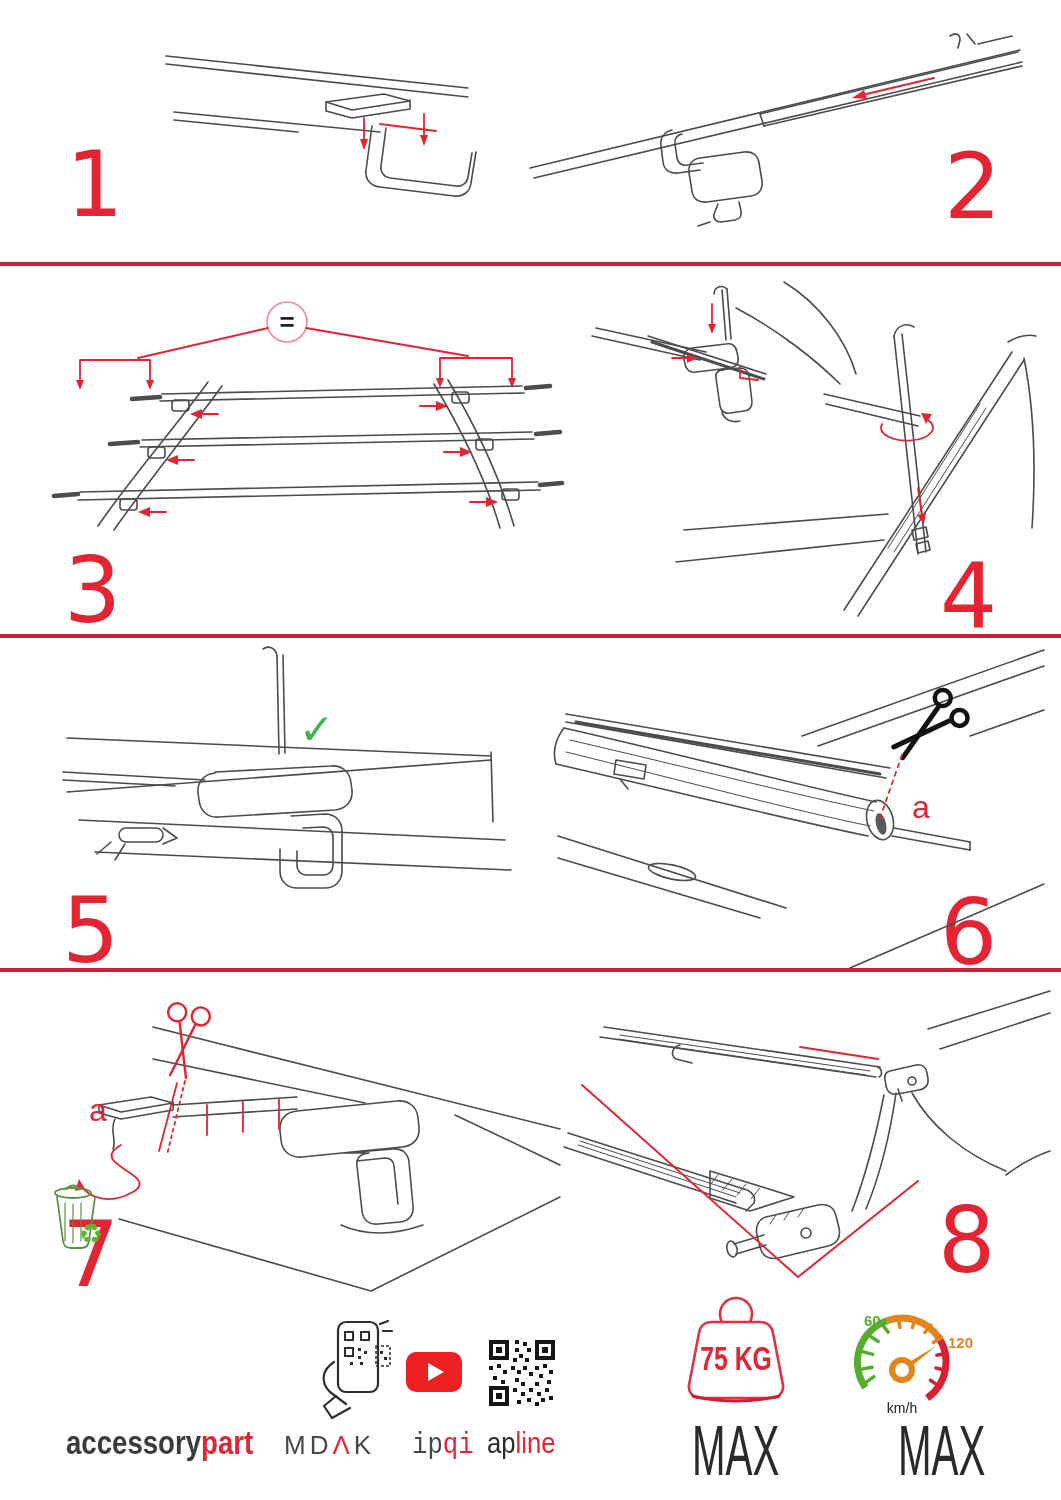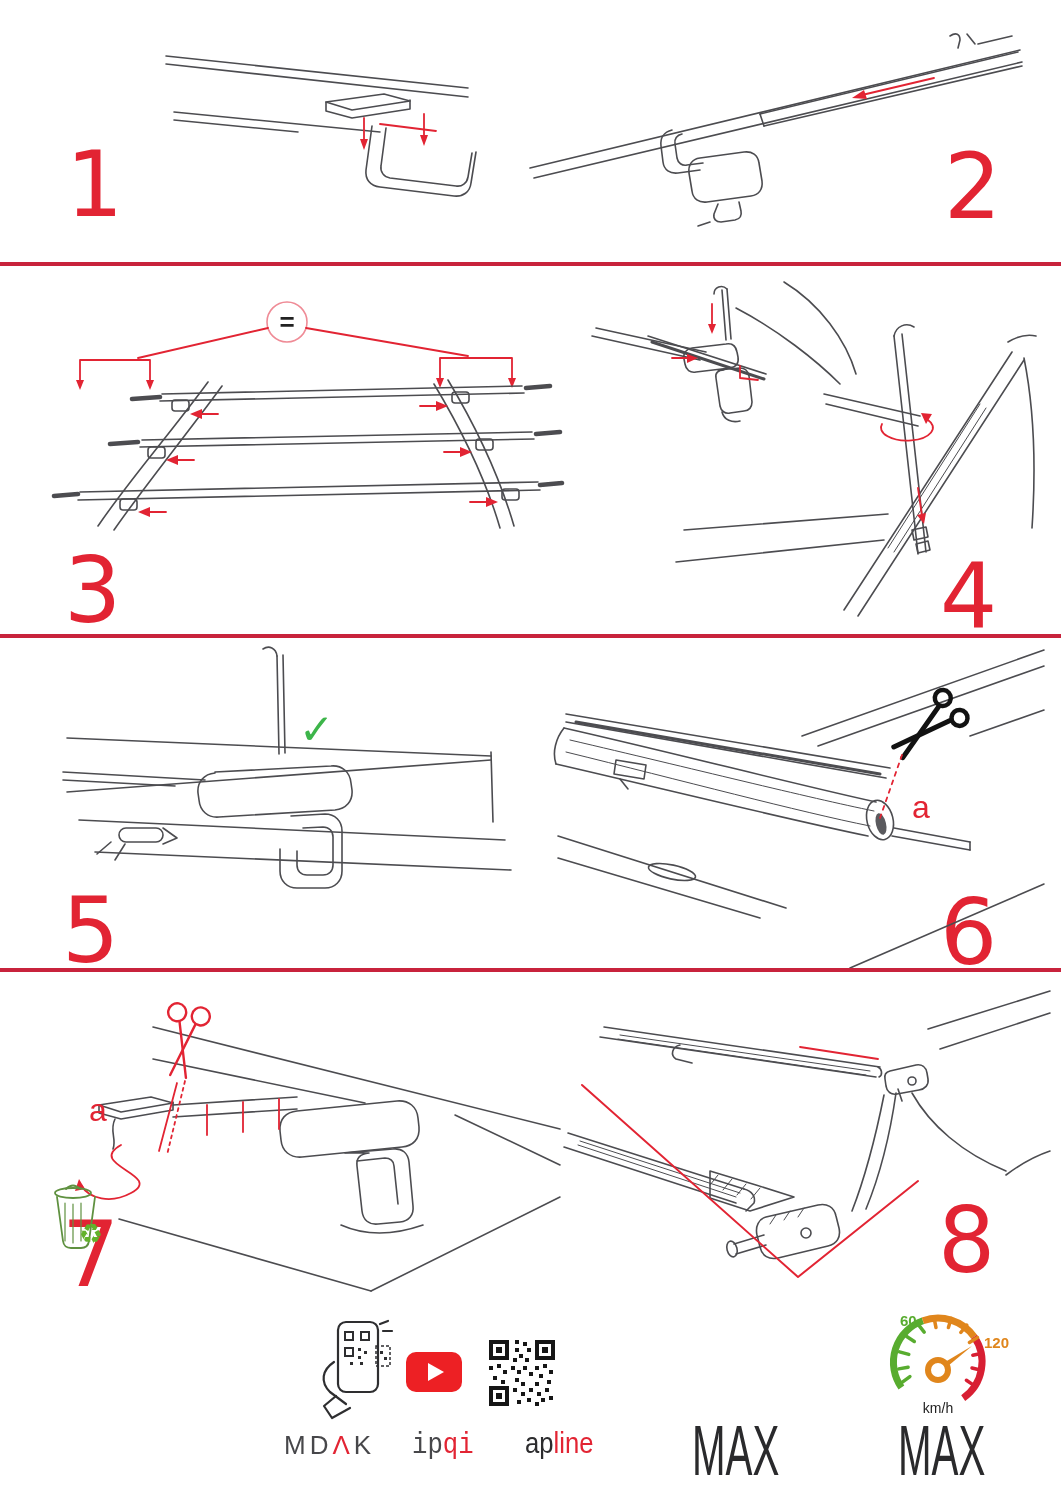--- a/index.html
+++ b/index.html
@@ -44,21 +44,21 @@
   .brand-title .cond{transform:scale(0.80,1.28);}
   .brand-sub{position:absolute;left:66px;top:1424px;font-size:30px;font-weight:bold;white-space:nowrap;}
   .brand-sub .cond{transform:scale(0.92,1.12);}
   .brand-black{color:#3b3b3d;}
   .brand-red{color:var(--accent);}
   .mdak{position:absolute;left:284px;top:1430px;font-size:26px;font-weight:normal;
         color:#47474a;letter-spacing:4px;white-space:nowrap;}
   .mdak .acc{color:var(--accent);}
   .ipqi{position:absolute;left:412px;top:1428px;font-size:27px;color:#47474a;white-space:nowrap;font-family:Liberation Mono, monospace;}
   .ipqi .cond{transform:scale(0.95,1.12);}
-  .apline{position:absolute;left:487px;top:1426px;font-size:27px;color:#2c2c2e;white-space:nowrap;margin-left:38px;}
+  .apline{position:absolute;left:487px;top:1426px;font-size:27px;color:#2c2c2e;white-space:nowrap;}
   .apline .cond{transform:scale(0.95,1.12);}
   .red-part{color:var(--accent);}
   .max{
     position:absolute;width:140px;top:1410px;text-align:center;font-size:56px;
     color:#2a2a2c;font-weight:400;
   }
   .max .cond{transform-origin:50% 0;transform:scale(0.72,1.25);}
   .wtext{fill:var(--accent);font-weight:bold;font-size:26px;font-family:"Liberation Sans",sans-serif;text-anchor:middle;}
   .sp-lab{font-family:"Liberation Sans",sans-serif;font-weight:bold;font-size:15px;}
   .kmh{fill:#222;font-size:14px;font-family:"Liberation Sans",sans-serif;text-anchor:middle;}
@@ -329,20 +329,23 @@
       <path class="s" d="M206,232 l52,-12 c9,-2 16,2 18,11 l3,12 c2,9 -2,16 -11,18 l-50,12 c-9,2 -16,-2 -18,-11 l-3,-12 c-2,-9 2,-16 9,-18 z"></path>
       <path class="s thin" d="M216,230 l-6,9 M230,226 l-6,9 M244,223 l-6,9"></path>
       <path class="s" d="M204,250 l-30,9"></path>
         <path class="s" d="M206,260 l-30,9"></path>
       <ellipse class="s" cx="172" cy="264" rx="5" ry="8" transform="rotate(-15 172 264)"></ellipse>
       <circle class="s" cx="246" cy="248" r="5"></circle>
       <path class="r" style="stroke-width:2" d="M22,100 L238,292 L358,196"></path>
     </svg>
   </div>
 
+  <div class="brand-sub">
+    <span class="cond"><span class="brand-black">accessory</span><span class="brand-red">part</span></span>
+  </div>
 
   <div class="sketch" style="left:310px;top:1320px">
     <svg width="86" height="102" viewBox="0 0 86 102">
       <rect class="ph" x="28" y="2" width="40" height="70" rx="8" fill="#fff"></rect>
       <g fill="#2e2e30">
         <rect x="35" y="12" width="8" height="8" fill="none" stroke="#2e2e30" stroke-width="2"></rect>
         <rect x="51" y="12" width="8" height="8" fill="none" stroke="#2e2e30" stroke-width="2"></rect>
         <rect x="35" y="28" width="8" height="8" fill="none" stroke="#2e2e30" stroke-width="2"></rect>
         <rect x="48" y="28" width="3" height="3"></rect>
           <rect x="54" y="31" width="3" height="3"></rect>
@@ -414,25 +417,35 @@
           <rect x="38" y="58" width="4" height="4"></rect>
         <rect x="46" y="62" width="4" height="4"></rect>
           <rect x="52" y="58" width="4" height="4"></rect>
       </g>
     </svg>
   </div>
   <div class="apline">
     <span class="cond"><span>ap</span><span class="red-part">line</span></span>
   </div>
 
+  <div class="sketch" style="left:666px;top:1292px">
+    <svg width="140" height="122" viewBox="0 0 140 122">
+      <circle cx="70" cy="22" r="16" fill="none" stroke="#e23044" stroke-width="2.6"></circle>
+      <path d="M46,30 h48 c7,0 12,4 13,11 l10,52 c1,7 -4,13 -11,13 H34 c-7,0 -12,-6 -11,-13 l10,-52 c1,-7 6,-11 13,-11 z" fill="#fff" stroke="#e23044" stroke-width="2.6"></path>
+      <path d="M26,104 q44,10 88,0" fill="none" stroke="#cf1f34" stroke-width="3"></path>
+      <g transform="translate(70,78) scale(0.95,1.25)">
+        <text class="wtext" x="0" y="0">75 KG</text>
+      </g>
+    </svg>
+  </div>
   <div class="max" style="left:666px">
     <span class="cond">MAX</span>
   </div>
 
-  <div class="sketch" style="left:872px;top:1296px">
+  <div class="sketch" style="left:836px;top:1296px">
     <svg width="142" height="122" viewBox="0 0 142 122">
       <path d="M29.4,91.5 A44,44 0 0 1 50.9,24.7" fill="none" stroke="#58ac2f" stroke-width="7"></path>
       <path d="M50.9,24.7 A44,44 0 0 1 102.1,40.8" fill="none" stroke="#e0861c" stroke-width="7"></path>
       <path d="M102.1,40.8 A44,44 0 0 1 91.2,102.1" fill="none" stroke="#d81f33" stroke-width="7"></path>
       <g stroke-width="3.5" stroke-linecap="round">
         <line x1="30" y1="86.3" x2="37.9" y2="80.6" stroke="#58ac2f" transform="rotate(0 66 66)"></line>
         <line x1="26.7" y1="72.9" x2="36.1" y2="71.2" stroke="#58ac2f"></line>
         <line x1="27.5" y1="55.9" x2="36.8" y2="58.4" stroke="#58ac2f"></line>
         <line x1="34.3" y1="40.3" x2="42.3" y2="45.5" stroke="#58ac2f"></line>
         <line x1="46.3" y1="28.6" x2="52.2" y2="36.1" stroke="#58ac2f"></line>

